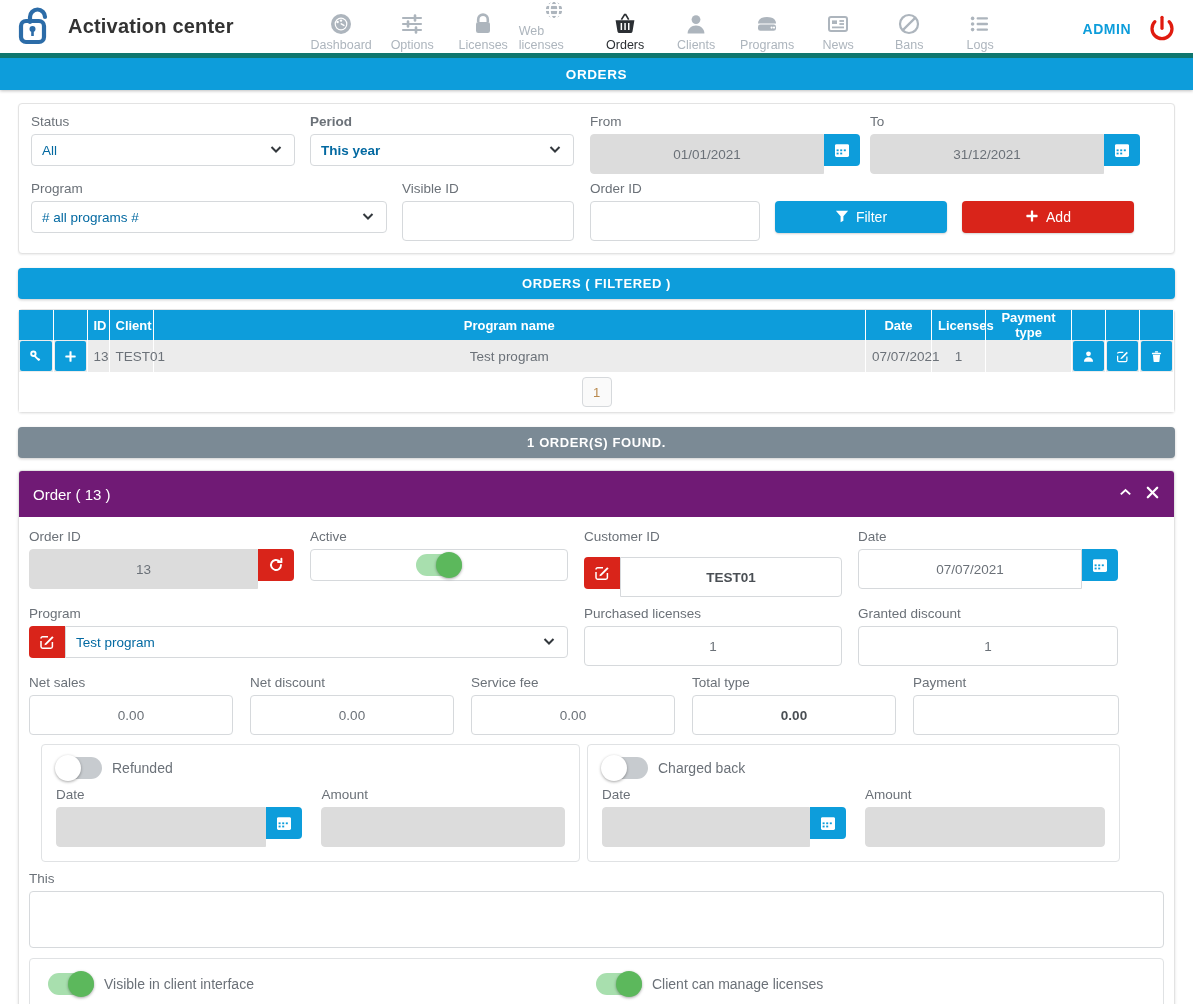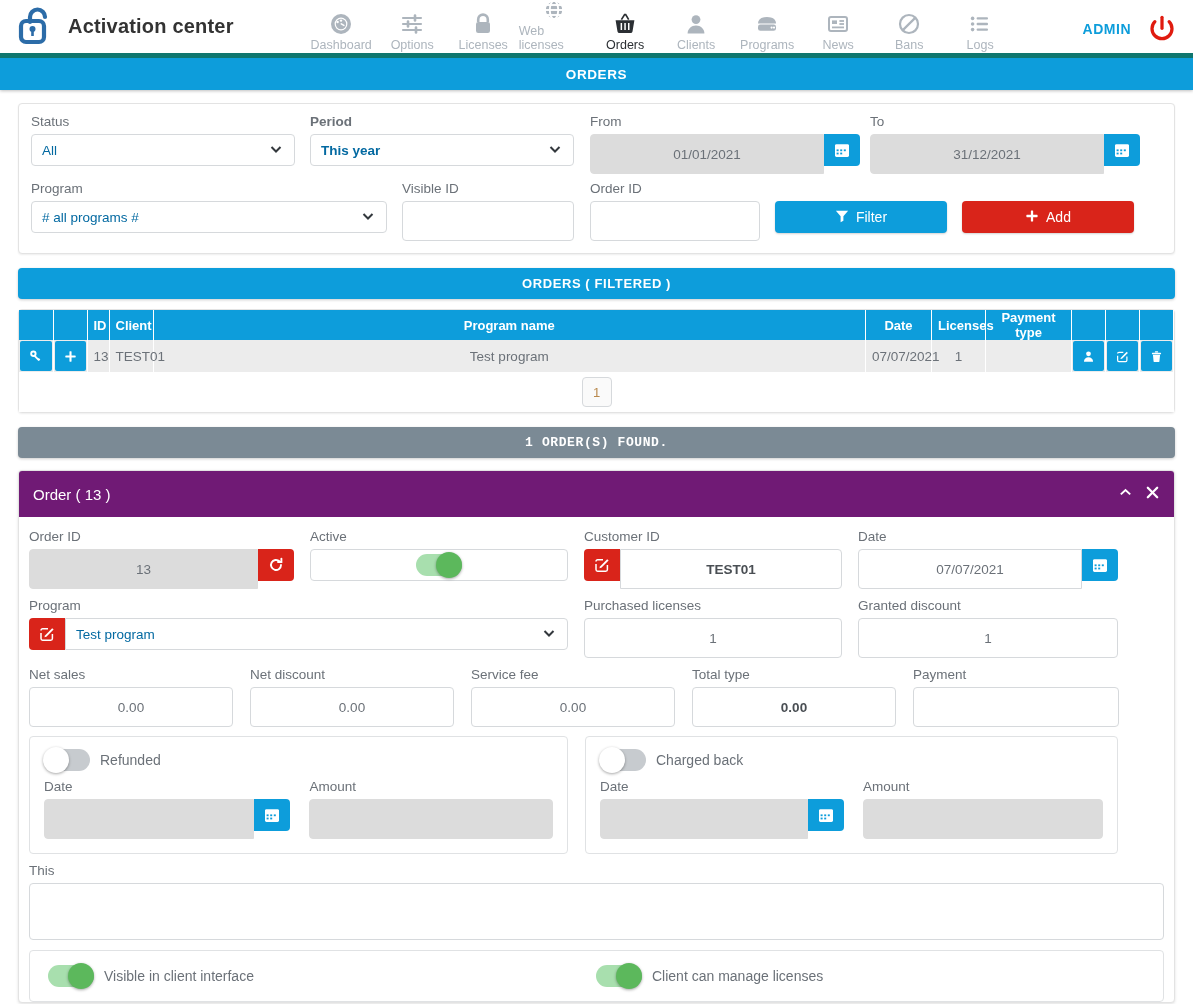--- a/index.html
+++ b/index.html
@@ -84,21 +84,21 @@
   .btn.blue{ background:#0d9ddb; }
   .btn.red{ background:#d9241a; }
 
   
   .sec-bar{
     height:31px; border-radius:4px; color:#fff; font-weight:bold; font-size:13px;
     letter-spacing:.6px; display:flex; align-items:center; justify-content:center;
     box-shadow:0 1px 3px rgba(0,0,0,.2);
   }
   .sec-bar.blue{ background:#0d9ddb; }
-  .sec-bar.gray{ background:#7b8a95;font-family:Liberation Mono, monospace; }
+  .sec-bar.gray{ background:#7b8a95; }
 
   
   .tbl-card{ margin-top:10px; }
   table.grid{ border-collapse:collapse; width:100%; table-layout:fixed; }
   table.grid th{
     background:#0d9ddb; color:#fff; font-size:13px; font-weight:bold;
     height:28px; border-right:1px solid #fff; padding:0 6px; text-align:center;
   }
   table.grid td{
     height:32px; background:#ececec; border-right:1px solid #fff;
@@ -558,21 +558,21 @@
 
         <div class="fld" style="width:258px;">
           <span class="fld-label">Active</span>
           <div class="toggle-box">
             <div class="toggle on">
                 <div class="knob"></div>
               </div>
           </div>
         </div>
 
-        <div class="fld" style="width:258px;">
+        <div class="fld" style="width:258px;gap:8px;">
           <span class="fld-label">Customer ID</span>
           <div class="datewrap">
             <div class="icon-btn red left-side">
               <svg width="16" height="16" viewBox="0 0 16 16" fill="none" stroke="#fff" stroke-width="1.5">
                 <path d="M2 4.4 a1.6 1.6 0 0 1 1.6-1.6 H9"></path>
                   <path d="M13.4 8 v4.6 a1.6 1.6 0 0 1-1.6 1.6 H3.6 A1.6 1.6 0 0 1 2 12.6 V7"></path>
                 <path d="M6 9.4 L13.2 2.2 L14.6 3.6 L7.4 10.8 L5.4 11.2 Z" fill="#fff" stroke="none"></path>
               </svg>
             </div>
             <input class="inp" style="border-radius: 0px 4px 4px 0px; font-weight: bold; color: rgb(74, 79, 84);" value="TEST01">
@@ -647,21 +647,21 @@
         <div class="fld" style="width:204px;">
           <span class="fld-label">Total type</span>
           <input class="inp" style="font-weight: bold; color: rgb(74, 79, 84);" value="0.00">
         </div>
         <div class="fld" style="width:206px;">
           <span class="fld-label">Payment</span>
           <input class="inp" value="" style="">
         </div>
       </div>
 
-      <div class="grid-row" style="gap:17px;">
+      <div class="grid-row" style="gap:7px;margin-left:12px;">
         <div class="subcard" style="width:539px;">
           <div class="subrow">
             <div class="toggle">
                 <div class="knob"></div>
               </div>
             <span class="cap">Refunded</span>
           </div>
           <div style="display:flex; gap:19px;">
             <div class="fld" style="width:248px;">
               <span class="fld-label">Date</span>

